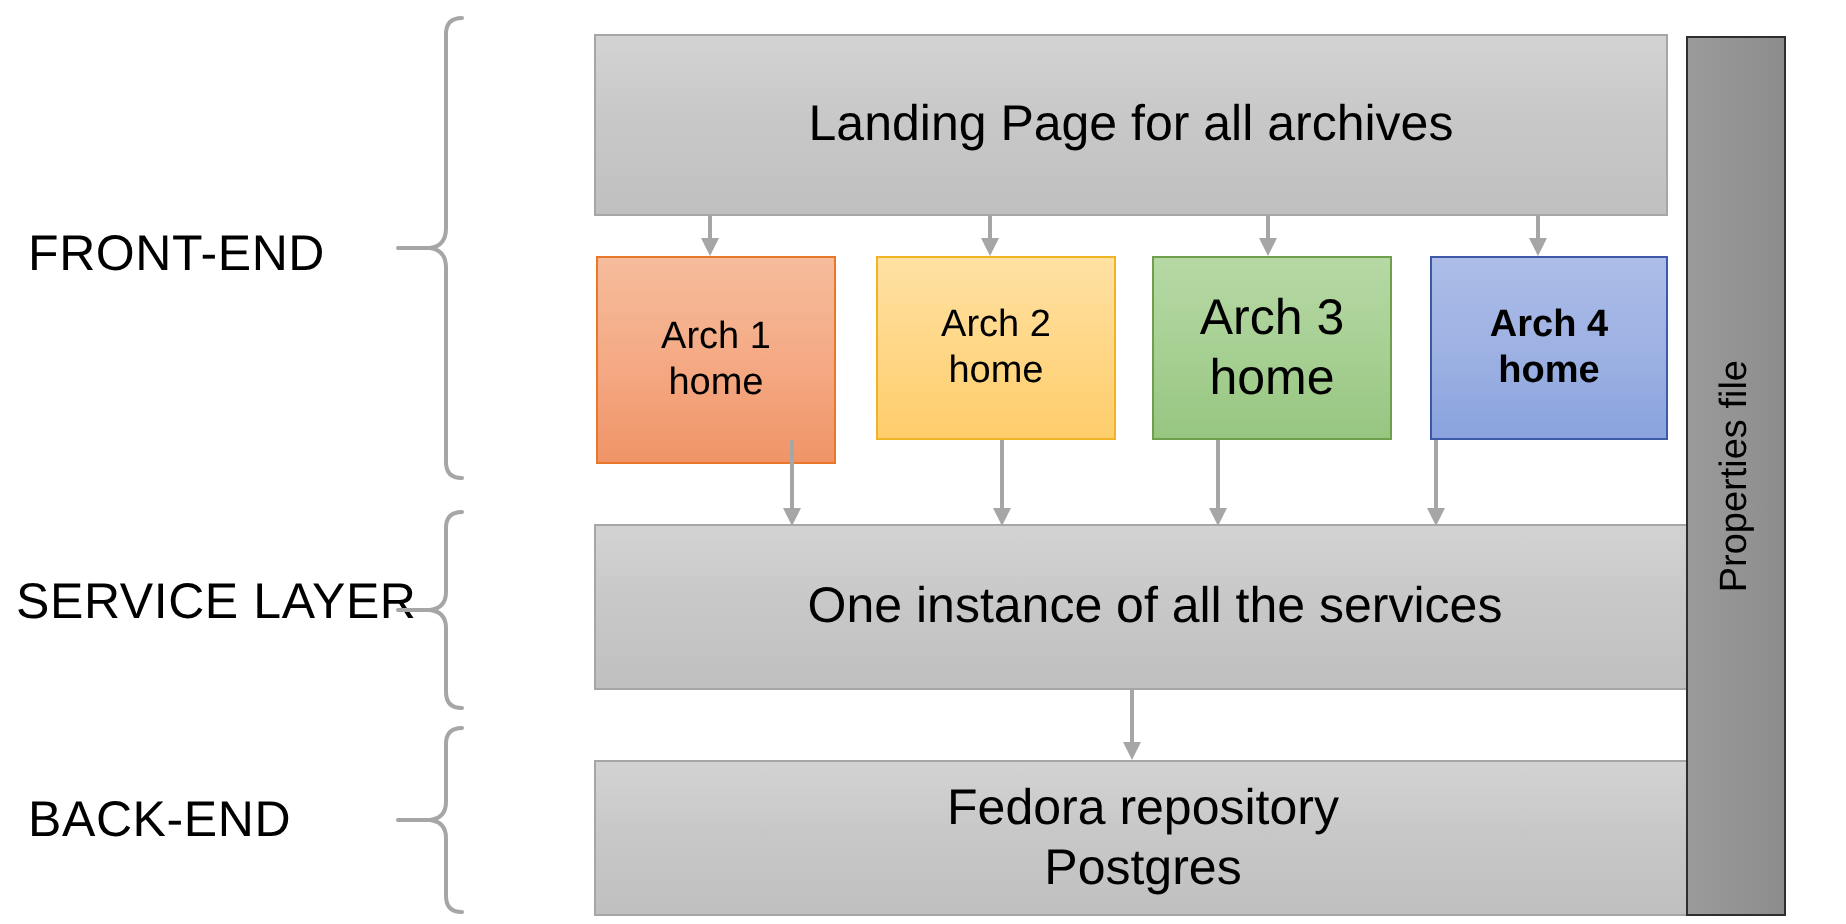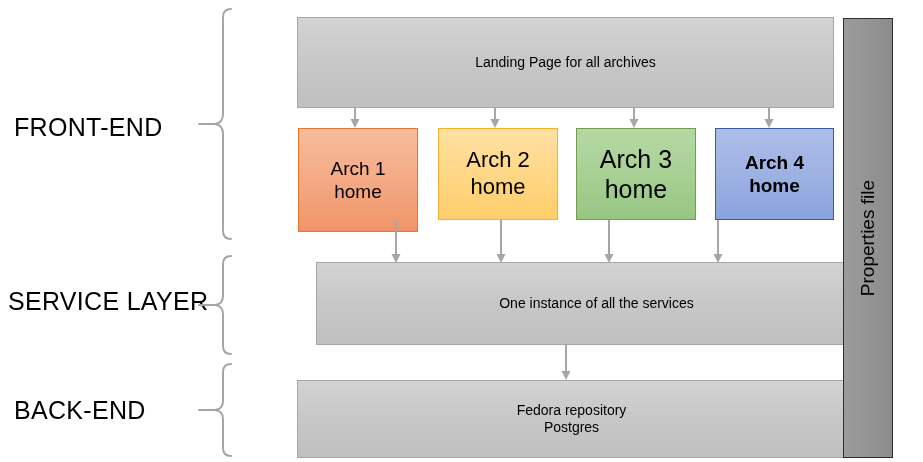--- a/index.html
+++ b/index.html
@@ -42,33 +42,33 @@
     align-items: center;
     justify-content: center;
     text-align: center;
     color: #000000;
     line-height: 1.22;
   }
 
   .box-gray {
     background: linear-gradient(to bottom, #d3d3d3 0%, #c8c8c8 45%, #c0c0c0 100%);
     border: 1px solid #a6a6a6;
-    font-size: 14px;
+    font-size: 25px;
   }
 
   .box-orange {
     background: linear-gradient(to bottom, #f6bc9c 0%, #f4a882 55%, #f09468 100%);
     border: 1px solid #e8772a;
     font-size: 19px;
   }
 
   .box-yellow {
     background: linear-gradient(to bottom, #ffe1a3 0%, #ffd684 55%, #ffcd6b 100%);
     border: 1px solid #f0b323;
-    font-size: 22px;
+    font-size: 19px;
   }
 
   .box-green {
     background: linear-gradient(to bottom, #b6d8a4 0%, #a6cf92 55%, #97c681 100%);
     border: 1px solid #6f9e4c;
     font-size: 25px;
   }
 
   .box-blue {
     background: linear-gradient(to bottom, #adbde8 0%, #9cb0e2 55%, #8aa3de 100%);
@@ -198,21 +198,21 @@
       <path d="M1.5 34 L10.5 34 L6 43 Z" fill="#a6a6a6"></path>
     </svg>
   </div>
   <div class="arrow" style="left:712px; top:220px; width:12px; height:44px;">
     <svg width="12" height="44" viewBox="0 0 12 44">
       <path d="M6 0 L6 35" stroke="#a6a6a6" stroke-width="2" fill="none"></path>
       <path d="M1.5 34 L10.5 34 L6 43 Z" fill="#a6a6a6"></path>
     </svg>
   </div>
 
-  <div class="box box-gray" style="left:297px; top:262px; width:561px; height:83px;margin-left:19px;">
+  <div class="box box-gray" style="left:297px; top:262px; width:561px; height:83px;">
     <span>One instance of all the services</span>
   </div>
 
   <div class="arrow" style="left:560px; top:345px; width:12px; height:36px;">
     <svg width="12" height="36" viewBox="0 0 12 36">
       <path d="M6 0 L6 27" stroke="#a6a6a6" stroke-width="2" fill="none"></path>
       <path d="M1.5 26 L10.5 26 L6 35 Z" fill="#a6a6a6"></path>
     </svg>
   </div>
 

